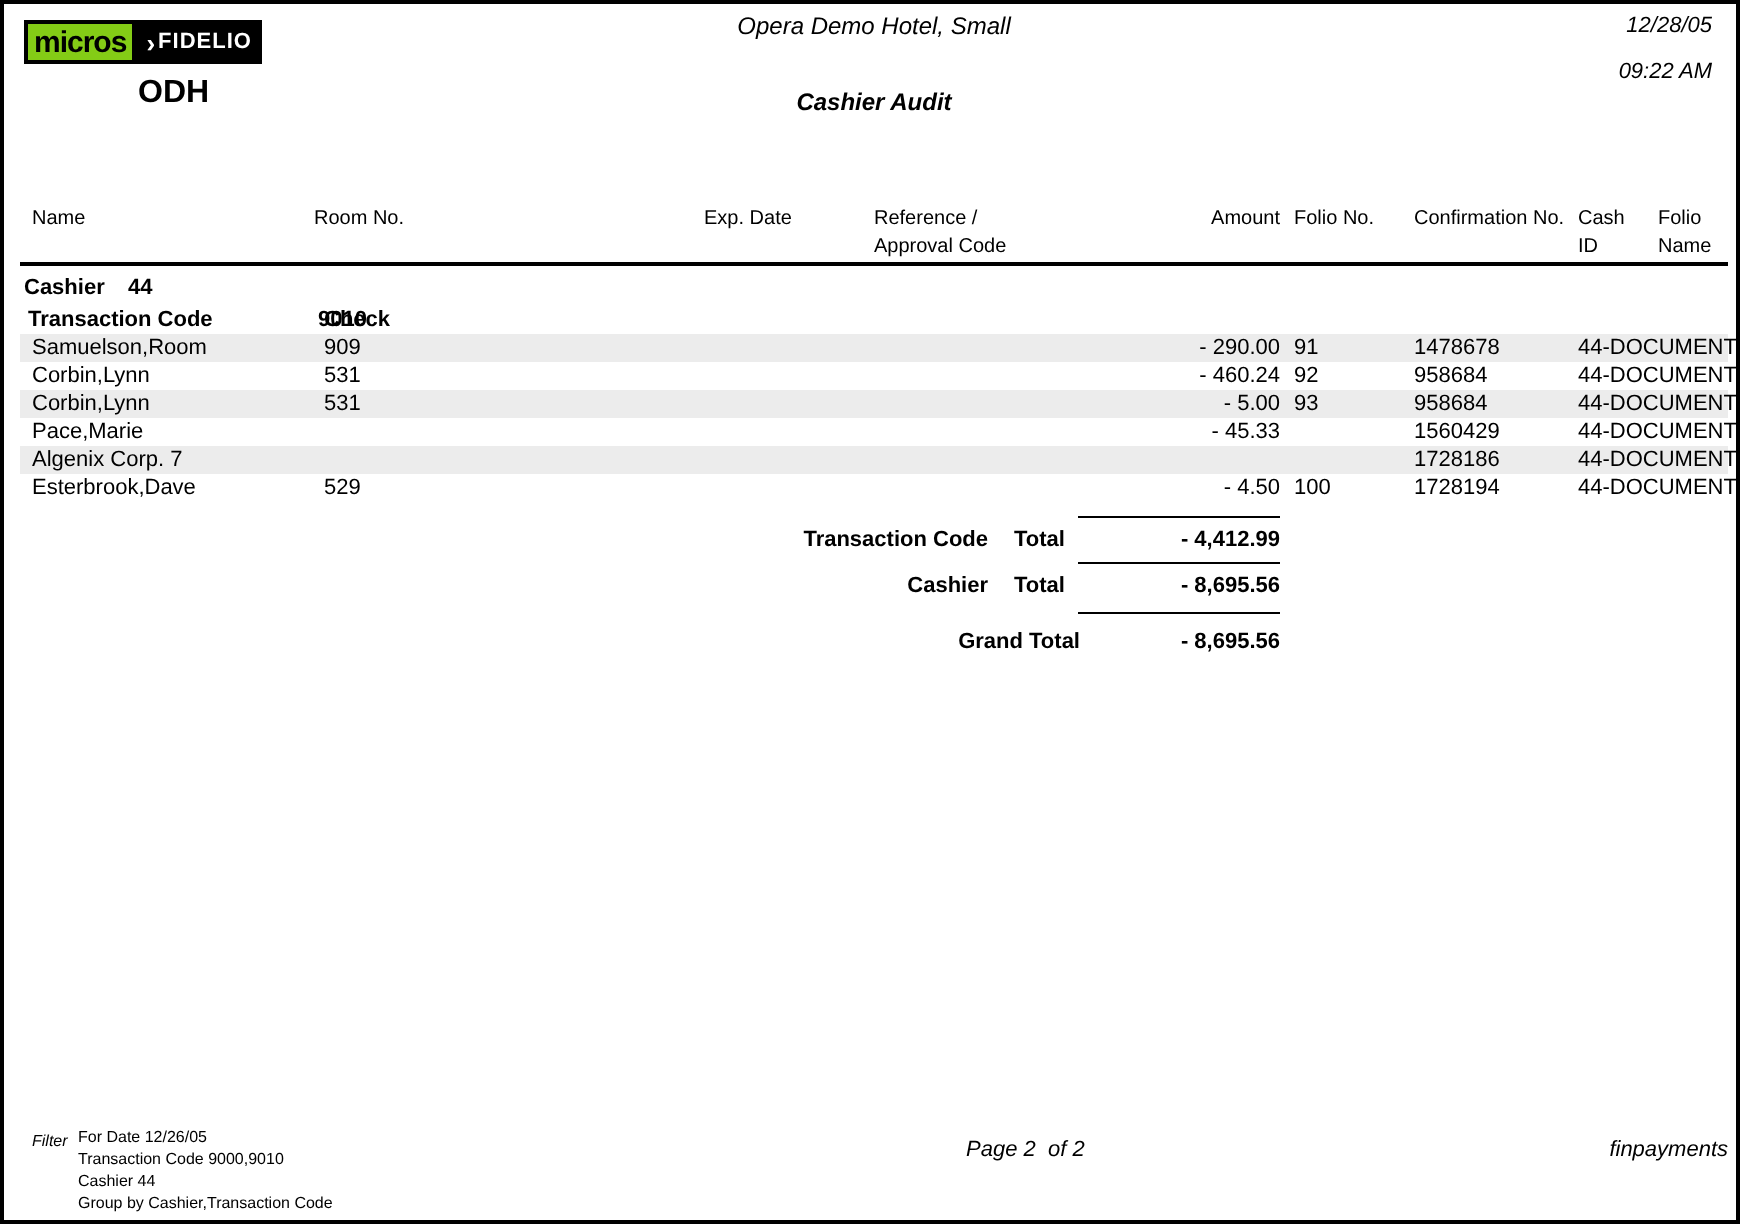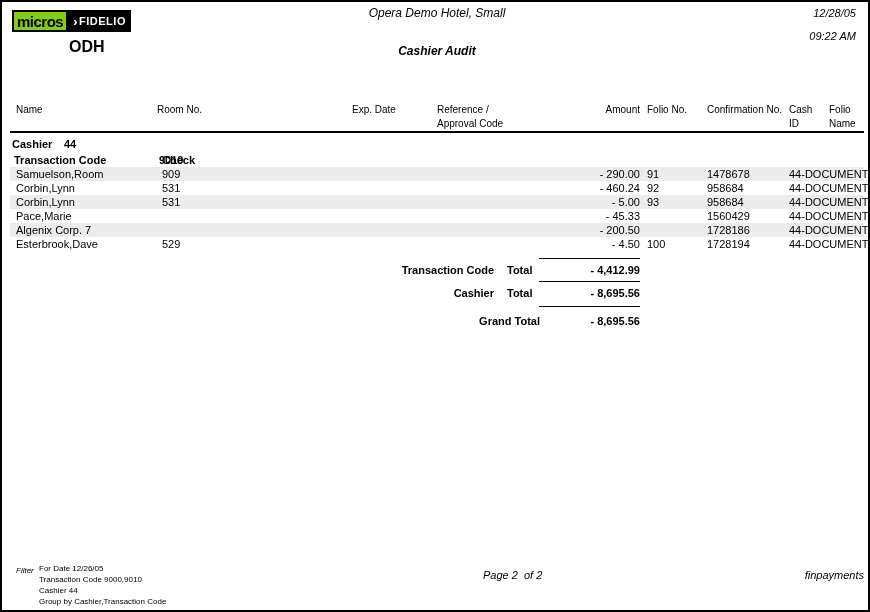--- a/index.html
+++ b/index.html
@@ -140,21 +140,20 @@
       <div class="cell c-name">Pace,Marie</div>
       <div class="cell c-room"></div>
       <div class="cell c-amount">- 45.33</div>
       <div class="cell c-folio"></div>
       <div class="cell c-conf">1560429</div>
       <div class="cell c-cashuser">44-DOCUMENT</div>
     </div>
     <div class="trow">
       <div class="cell c-name">Algenix Corp. 7</div>
       <div class="cell c-room"></div>
-      <div class="cell c-amount">- 200.50</div>
       <div class="cell c-folio"></div>
       <div class="cell c-conf">1728186</div>
       <div class="cell c-cashuser">44-DOCUMENT</div>
     </div>
     <div class="trow">
       <div class="cell c-name">Esterbrook,Dave</div>
       <div class="cell c-room">529</div>
       <div class="cell c-amount">- 4.50</div>
       <div class="cell c-folio">100</div>
       <div class="cell c-conf">1728194</div>

